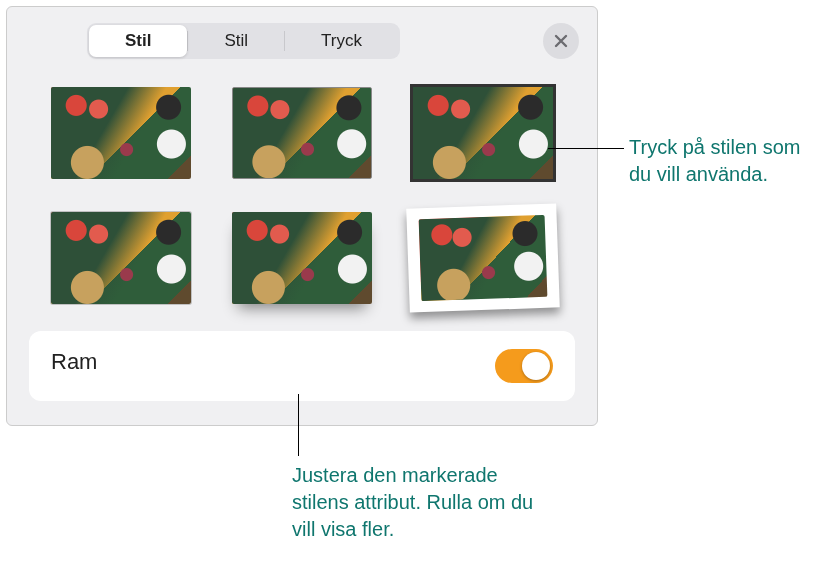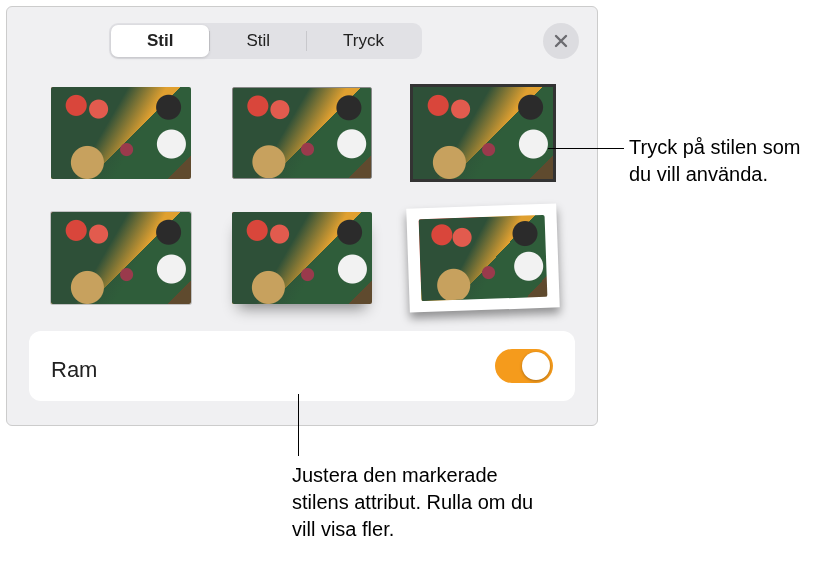--- a/index.html
+++ b/index.html
@@ -17,21 +17,21 @@
       width: 592px;
       height: 420px;
       border: 1px solid #ccc;
       border-radius: 6px;
       background: #f0f0f2;
       overflow: hidden;
     }
     .tab-bar {
       display: flex;
       align-items: center;
-      padding: 16px 18px 10px 30px;
+      padding: 16px 18px 10px 8px;
       gap: 12px;
     }
     .segmented {
       display: flex;
       background: #e1e1e5;
       border-radius: 9px;
       padding: 2px;
       flex: 0 0 auto;
       margin-left: 72px;
     }
@@ -123,21 +123,21 @@
       box-shadow: 0 6px 10px rgba(0,0,0,0.4);
       transform: rotate(-2deg);
     }
     .style-6 .thumb-img { z-index: 1; }
     .section-card {
       margin: 10px 22px 2px 22px;
       background: #fff;
       border-radius: 12px;
       padding: 18px 22px;
       display: flex;
-      align-items: flex-end;
+      align-items: flex-start;
       justify-content: space-between;
     }
     .section-label {
       font-size: 22px;
       color: #222;
     }
     .toggle {
       width: 58px;
       height: 34px;
       background: #f59b1c;
@@ -152,21 +152,21 @@
       width: 28px;
       height: 28px;
       background: #fff;
       border-radius: 50%;
       box-shadow: 0 1px 3px rgba(0,0,0,0.3);
     }
     .callout {
       position: absolute;
       font-size: 20px;
       line-height: 1.35;
-      color: #000000;
+      color: #0f766e;
     }
     .callout-1 { left: 629px; top: 134px; width: 195px; }
     .callout-2 { left: 292px; top: 462px; width: 260px; }
     .leader {
       position: absolute;
       background: #000;
     }
     .leader-1 {
       left: 548px; top: 148px; width: 76px; height: 1px;
     }

